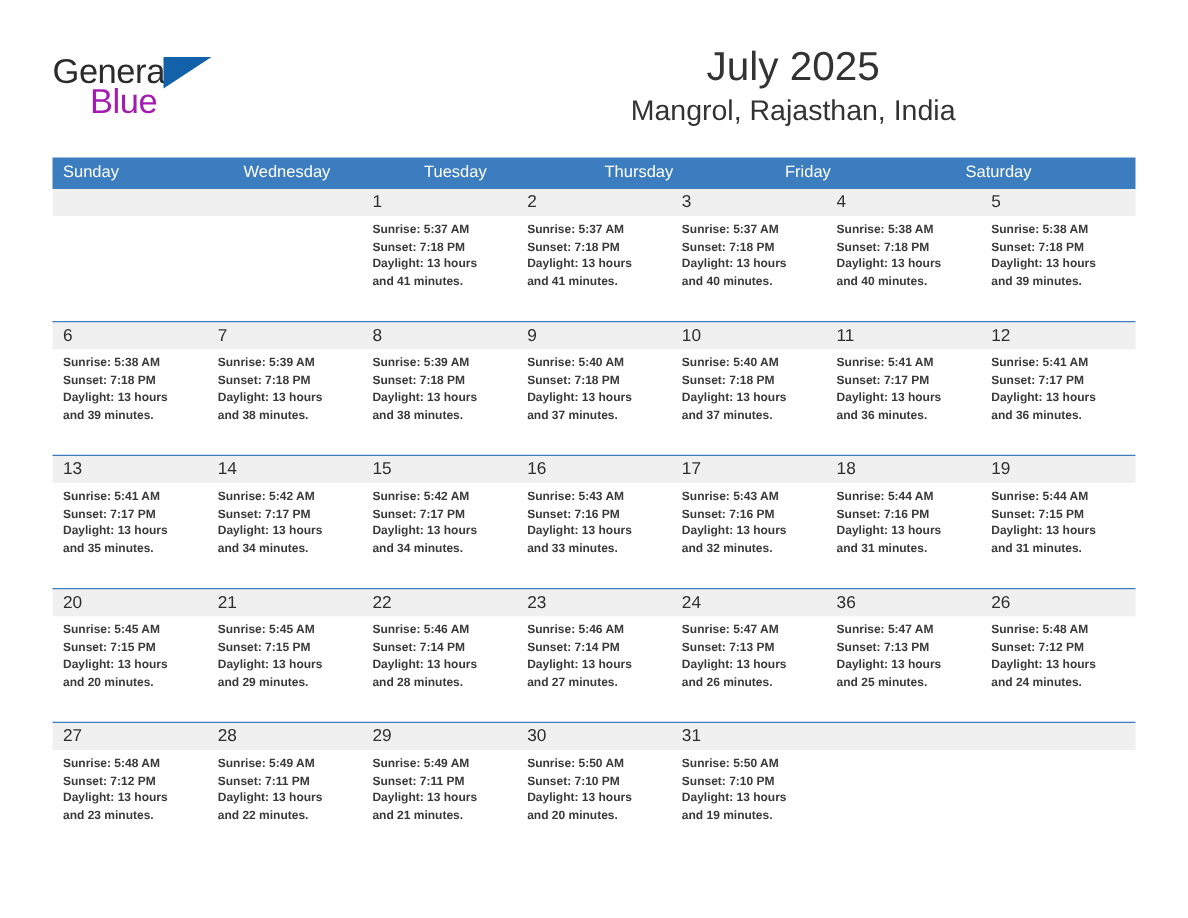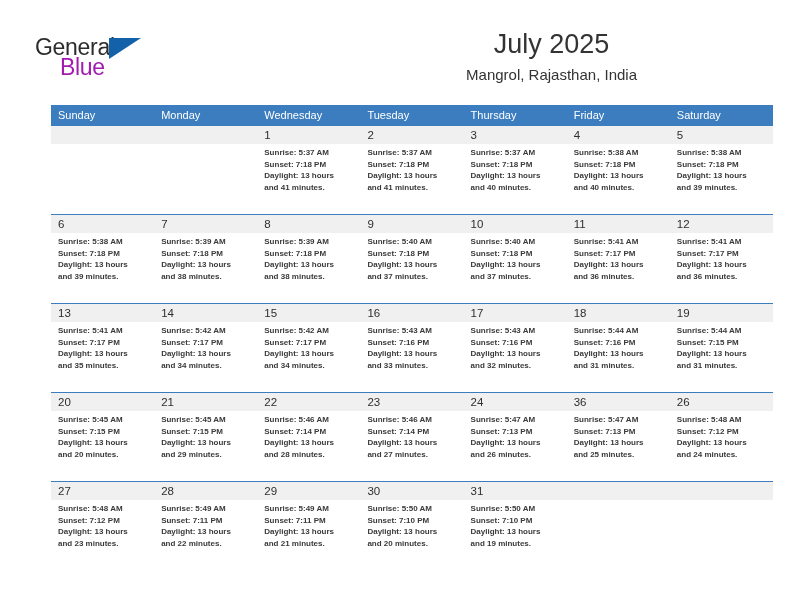--- a/index.html
+++ b/index.html
@@ -72,31 +72,31 @@
     top: 0;
     text-align: center;
   }
   .cal-title {
     font-size: 27px;
     color: #333333;
     line-height: 32px;
     white-space: nowrap;
   }
   .cal-subtitle {
-    font-size: 15px;
+    font-size: 19px;
     color: #333333;
     line-height: 20px;
     margin-top: 5px;
     white-space: nowrap;
   }
 
   
   .calendar {
     position: absolute;
-    left: 51px;
+    left: 35px;
     top: 105px;
     width: 722px;
   }
 
   .weekday-row {
     display: flex;
     background: #3b7dbf;
     height: 21px;
   }
   .weekday {
@@ -166,21 +166,20 @@
       <div class="cal-title">July 2025</div>
       <div class="cal-subtitle">Mangrol, Rajasthan, India</div>
     </div>
 
   </div>
 
   <div class="calendar">
 
     <div class="weekday-row">
       <div class="weekday">Sunday</div>
-      <div class="weekday">Monday</div>
       <div class="weekday">Wednesday</div>
       <div class="weekday">Tuesday</div>
       <div class="weekday">Thursday</div>
       <div class="weekday">Friday</div>
       <div class="weekday">Saturday</div>
     </div>
 
     <div class="week-row">
       <div class="daynum-band">
         <div class="daynum"></div>

